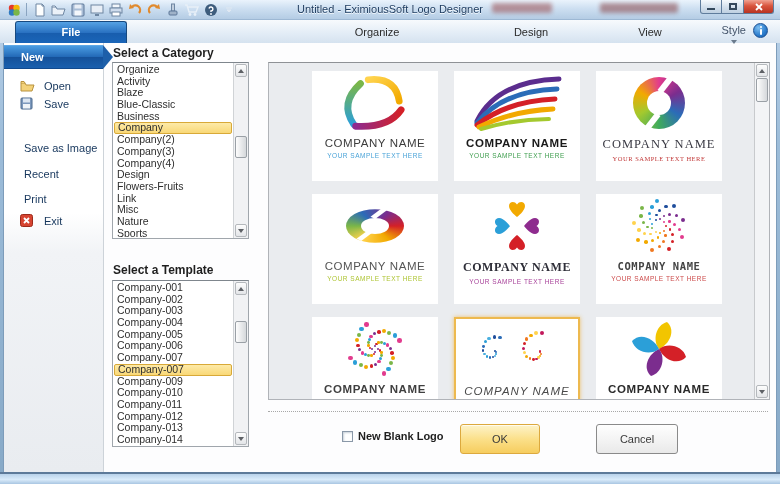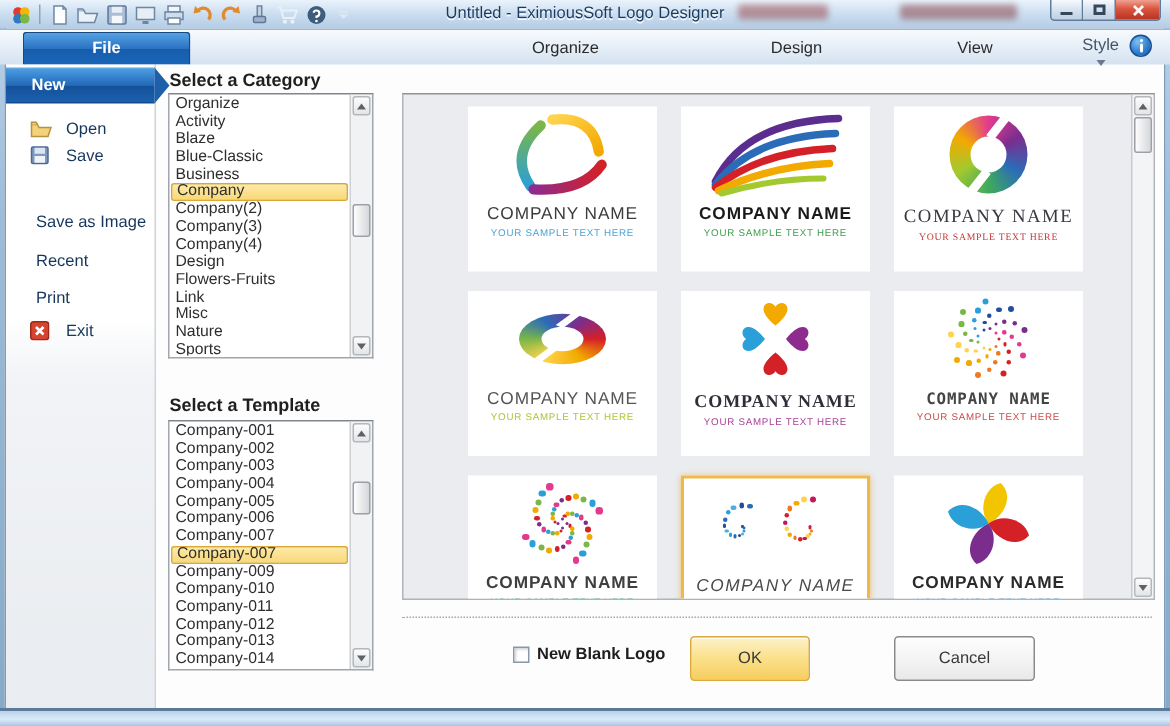--- a/index.html
+++ b/index.html
@@ -136,21 +136,21 @@
 
   
   .dotted-sep { position:absolute; left:268px; top:411px; width:500px; border-top:1px dotted #a8a8a8; z-index:3; }
   .checkbox { position:absolute; left:342px; top:431px; width:11px; height:11px; background:#fff;
      border:1px solid #8a98a8; box-shadow:inset 1px 1px 2px rgba(120,140,160,.4); z-index:3; }
   .cb-label { position:absolute; left:358px; top:430px; font-size:11px; color:#1e1e1e; z-index:3;font-weight:bold; }
   .btn { position:absolute; top:424px; height:30px; border-radius:3px; font-size:11px; color:#3a3a3a;
      display:flex; align-items:center; justify-content:center; z-index:3; }
   .btn-ok { left:460px; width:80px; border:1px solid #dca93e;
      background:linear-gradient(180deg,#fdf3c9,#fbe08a 50%,#f6cd5f); box-shadow:inset 0 1px 0 rgba(255,255,255,.7); }
-  .btn-cancel { left:596px; width:94px; border:1px solid #8a8a8a;
+  .btn-cancel { left:596px; width:82px; border:1px solid #8a8a8a;
      background:linear-gradient(180deg,#fefefe,#f3f3f3 55%,#e9e9e9); }
 </style>
 </head>
 <body>
 
 <div class="window">
   <div class="frame-l"></div>
   <div class="frame-r"></div>
 
   <div class="titlebar">

